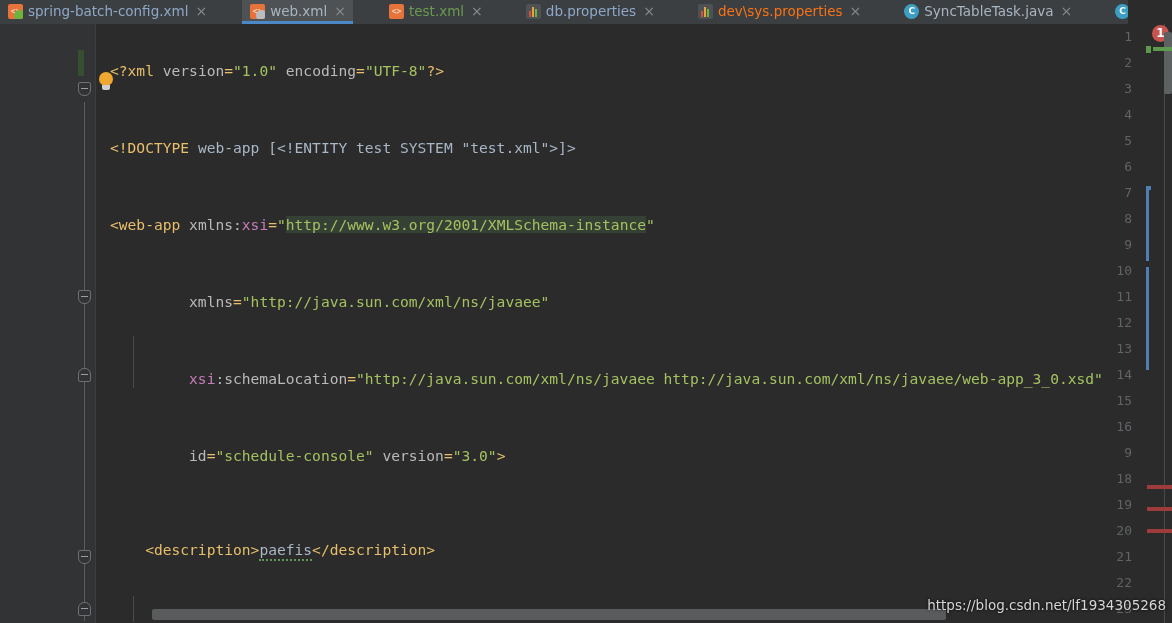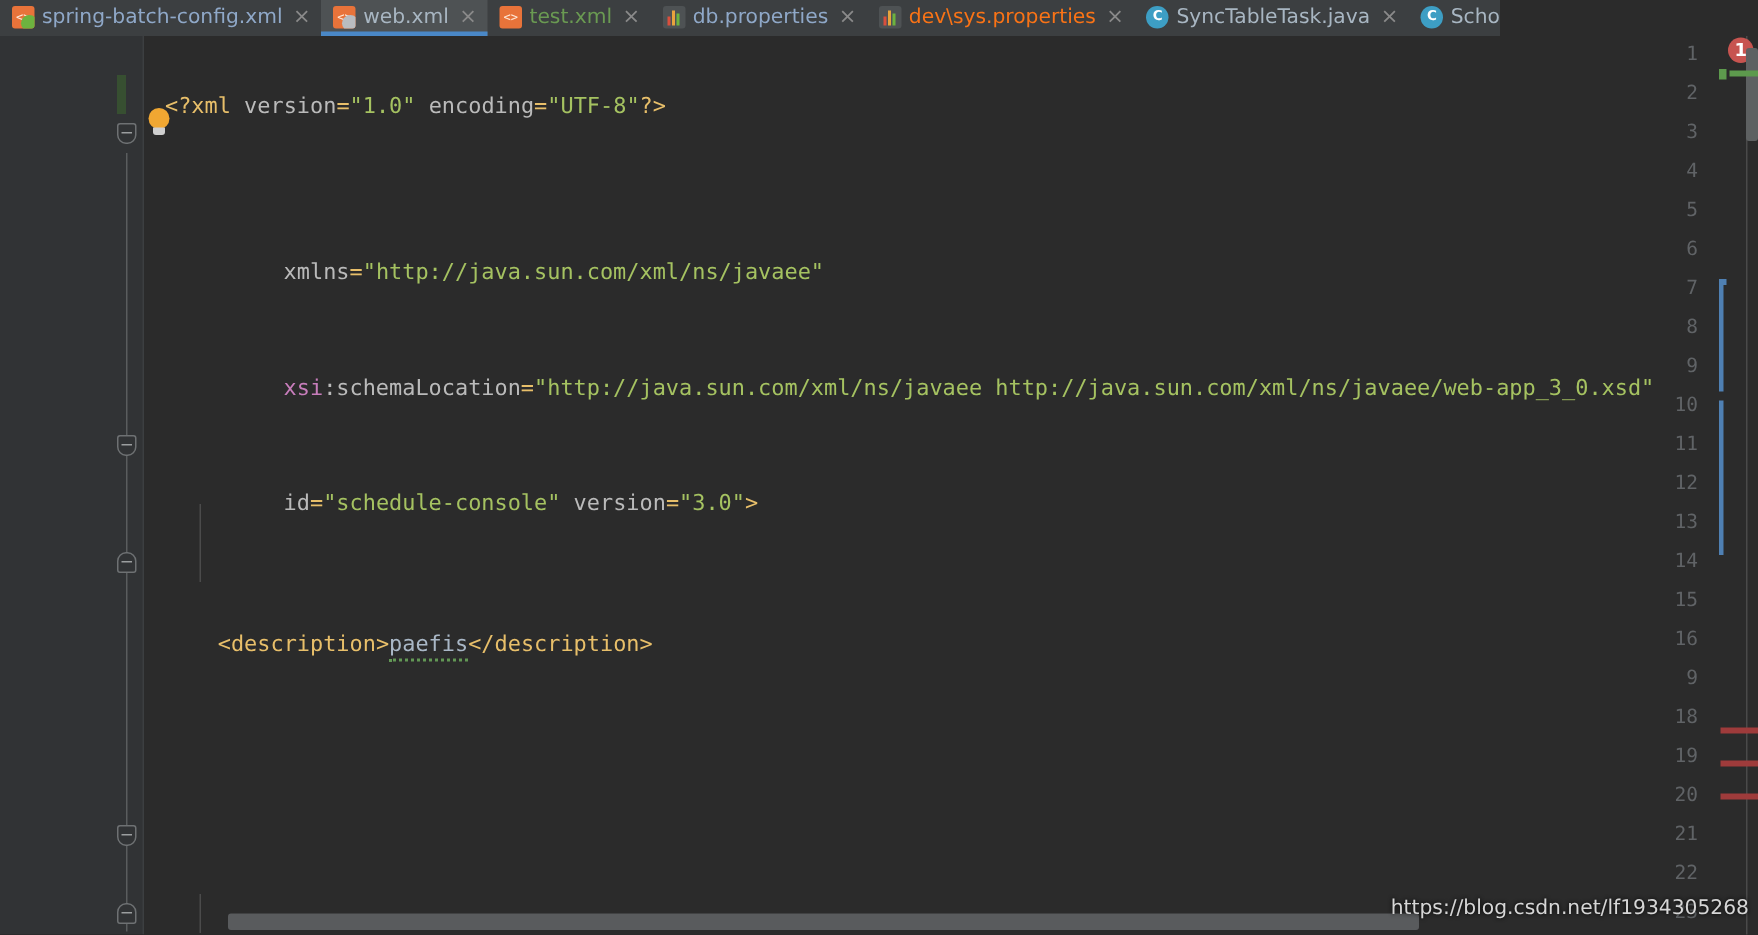--- a/index.html
+++ b/index.html
@@ -9,27 +9,28 @@
     height: 623px;
     overflow: hidden;
     background: #2b2b2b;
     font-family: "DejaVu Sans Mono", monospace;
   }
 
   
   #tabbar {
     position: absolute;
     top: 0; left: 0;
-    width: 1000px;
+    width: 1128px;
     height: 24px;
     background: #3c3f41;
     display: flex;
     align-items: flex-end;
     overflow: hidden;
     white-space: nowrap;
+    gap: 28px;
   }
   .tab {
     height: 24px;
     display: flex;
     align-items: center;
     padding: 0 7px 0 8px;
     gap: 5px;
     position: relative;
     flex: 0 0 auto;
     font-family: "DejaVu Sans", sans-serif;
@@ -431,21 +432,23 @@
         <span class="fm"></span>
       </div>
     </div>
 
   <div class="iguide" style="left:133px; top:312px; height:52px;"></div>
   <div class="iguide" style="left:133px; top:572px; height:26px;"></div>
 
   <div id="code">
     <div class="line"><span class="pi">&lt;?xml</span> <span class="at">version</span><span class="tg">=</span><span class="st">"1.0"</span> <span class="at">encoding</span><span class="tg">=</span><span class="st">"UTF-8"</span><span class="pi">?&gt;</span></div>
 
-
+    <div class="line"><span class="tg">&lt;!</span><span class="tg">DOCTYPE</span> <span class="tx">web-app [&lt;!ENTITY test SYSTEM "test.xml"&gt;]&gt;</span></div>
+
+    <div class="line"><span class="tg">&lt;web-app</span> <span class="at">xmlns:</span><span class="ns">xsi</span><span class="tg">=</span><span class="st">"</span><span class="stH">http://www.w3.org/2001/XMLSchema-instance</span><span class="st">"</span></div>
 
     <div class="line">         <span class="at">xmlns</span><span class="tg">=</span><span class="st">"http://java.sun.com/xml/ns/javaee"</span></div>
 
     <div class="line">         <span class="ns">xsi</span><span class="at">:schemaLocation</span><span class="tg">=</span><span class="st">"http://java.sun.com/xml/ns/javaee http://java.sun.com/xml/ns/javaee/web-app_3_0.xsd"</span></div>
 
     <div class="line">         <span class="at">id</span><span class="tg">=</span><span class="st">"schedule-console"</span> <span class="at">version</span><span class="tg">=</span><span class="st">"3.0"</span><span class="tg">&gt;</span></div>
 
 
     <div class="line">    <span class="tg">&lt;description&gt;</span><span class="tx squig">paefis</span><span class="tg">&lt;/description&gt;</span></div>
 

